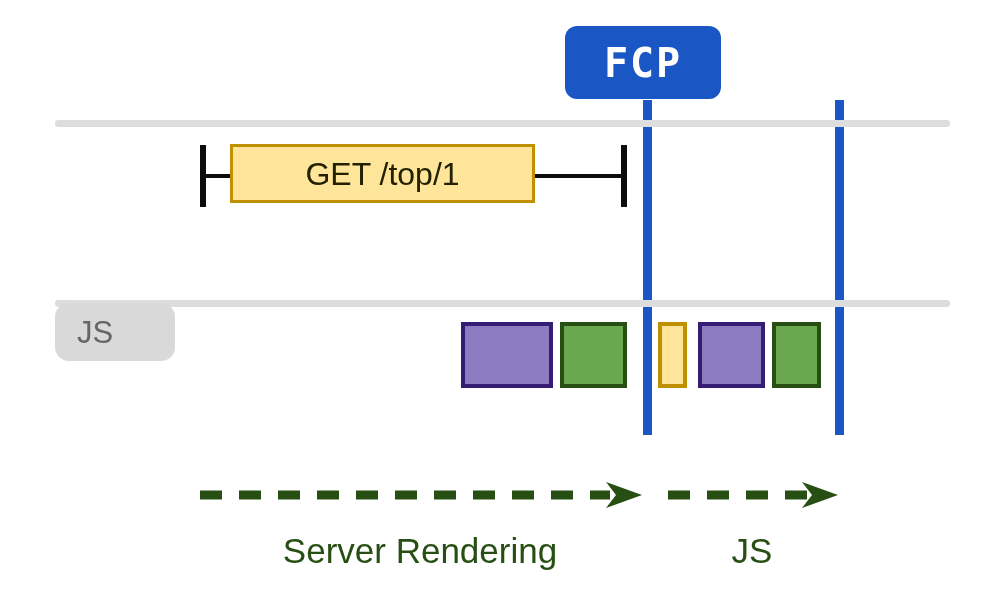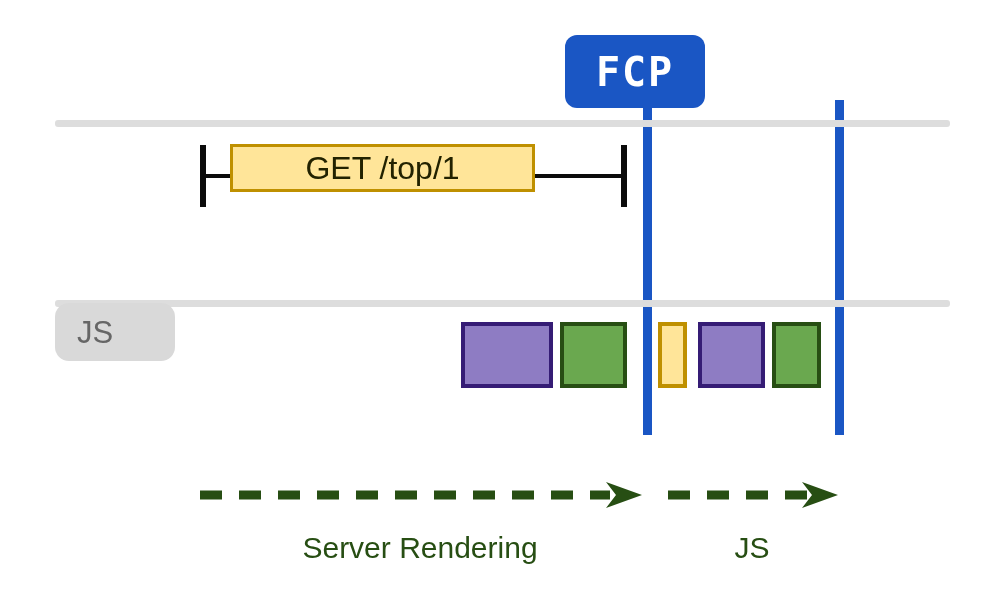--- a/index.html
+++ b/index.html
@@ -95,45 +95,45 @@
   .task-yellow { background: #ffe599; border: 4px solid #bf9000; }
 
   
   .phase-arrow {
     position: absolute;
     height: 26px;
   }
   .phase-caption {
     position: absolute;
     color: #274e13;
-    font-size: 30px;
+    font-size: 35px;
     text-align: center;
     line-height: 1;
   }
 </style>
 </head>
 <body>
 
 <div id="stage">
 
-  <div class="marker-badge" style="left:565px; top:35px; width:140px; height:73px;">
+  <div class="marker-badge" style="left:565px; top:26px; width:156px; height:73px;">
     <span>FCP</span>
   </div>
   <div class="marker-line" style="left:643px; top:100px; height:335px;"></div>
 
   <div class="marker-line" style="left:835px; top:100px; height:335px;"></div>
 
   <div class="lane-track" style="left:55px; top:120px; width:895px;"></div>
 
   <div class="whisker-cap" style="left:200px; top:145px; height:62px;"></div>
   <div class="whisker-stem" style="left:200px; top:174px; width:33px;"></div>
   <div class="whisker-cap" style="left:621px; top:145px; height:62px;"></div>
   <div class="whisker-stem" style="left:533px; top:174px; width:90px;"></div>
 
-  <div class="req-box" style="left:230px; top:144px; width:305px; height:48px;">
+  <div class="req-box" style="left:230px; top:144px; width:305px; height:59px;">
     <span>GET /top/1</span>
   </div>
 
   <div class="lane-track" style="left:55px; top:300px; width:895px;"></div>
   <div class="lane-label" style="left:55px; top:303px; width:120px; height:58px;">
     <span>JS</span>
   </div>
 
   <div class="task-block task-purple" style="left:461px; top:322px; width:92px; height:66px;"></div>
   <div class="task-block task-green" style="left:560px; top:322px; width:67px; height:66px;"></div>

